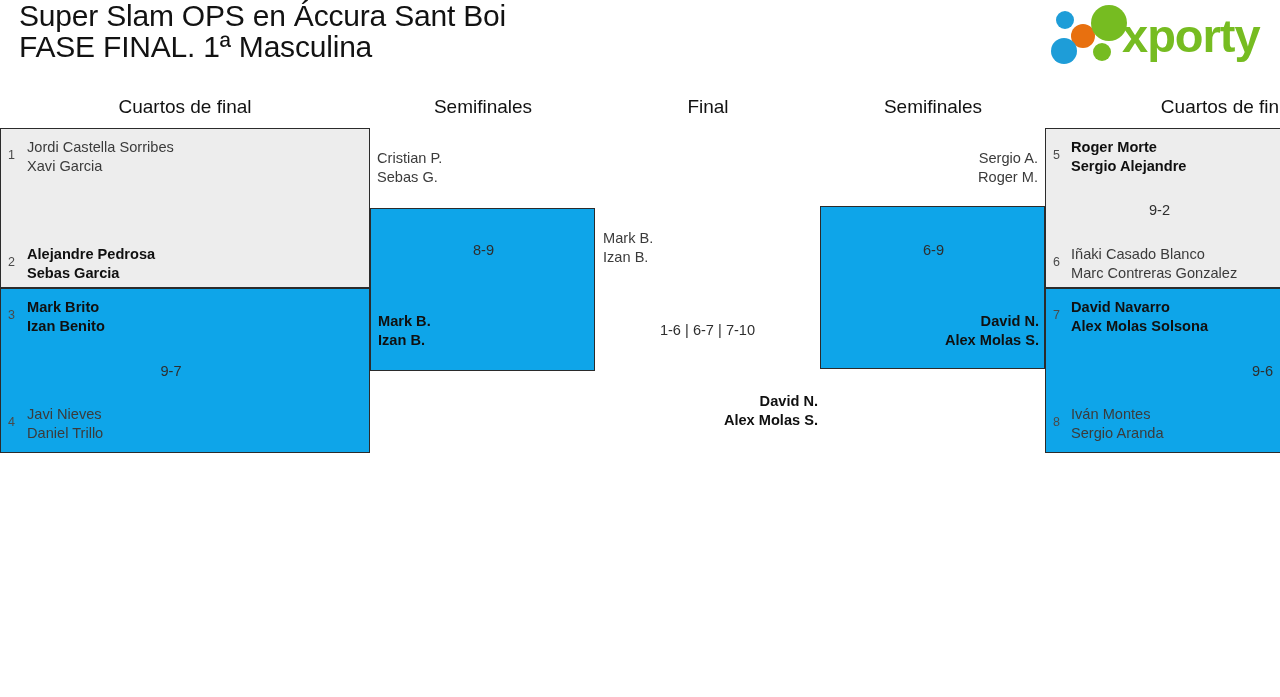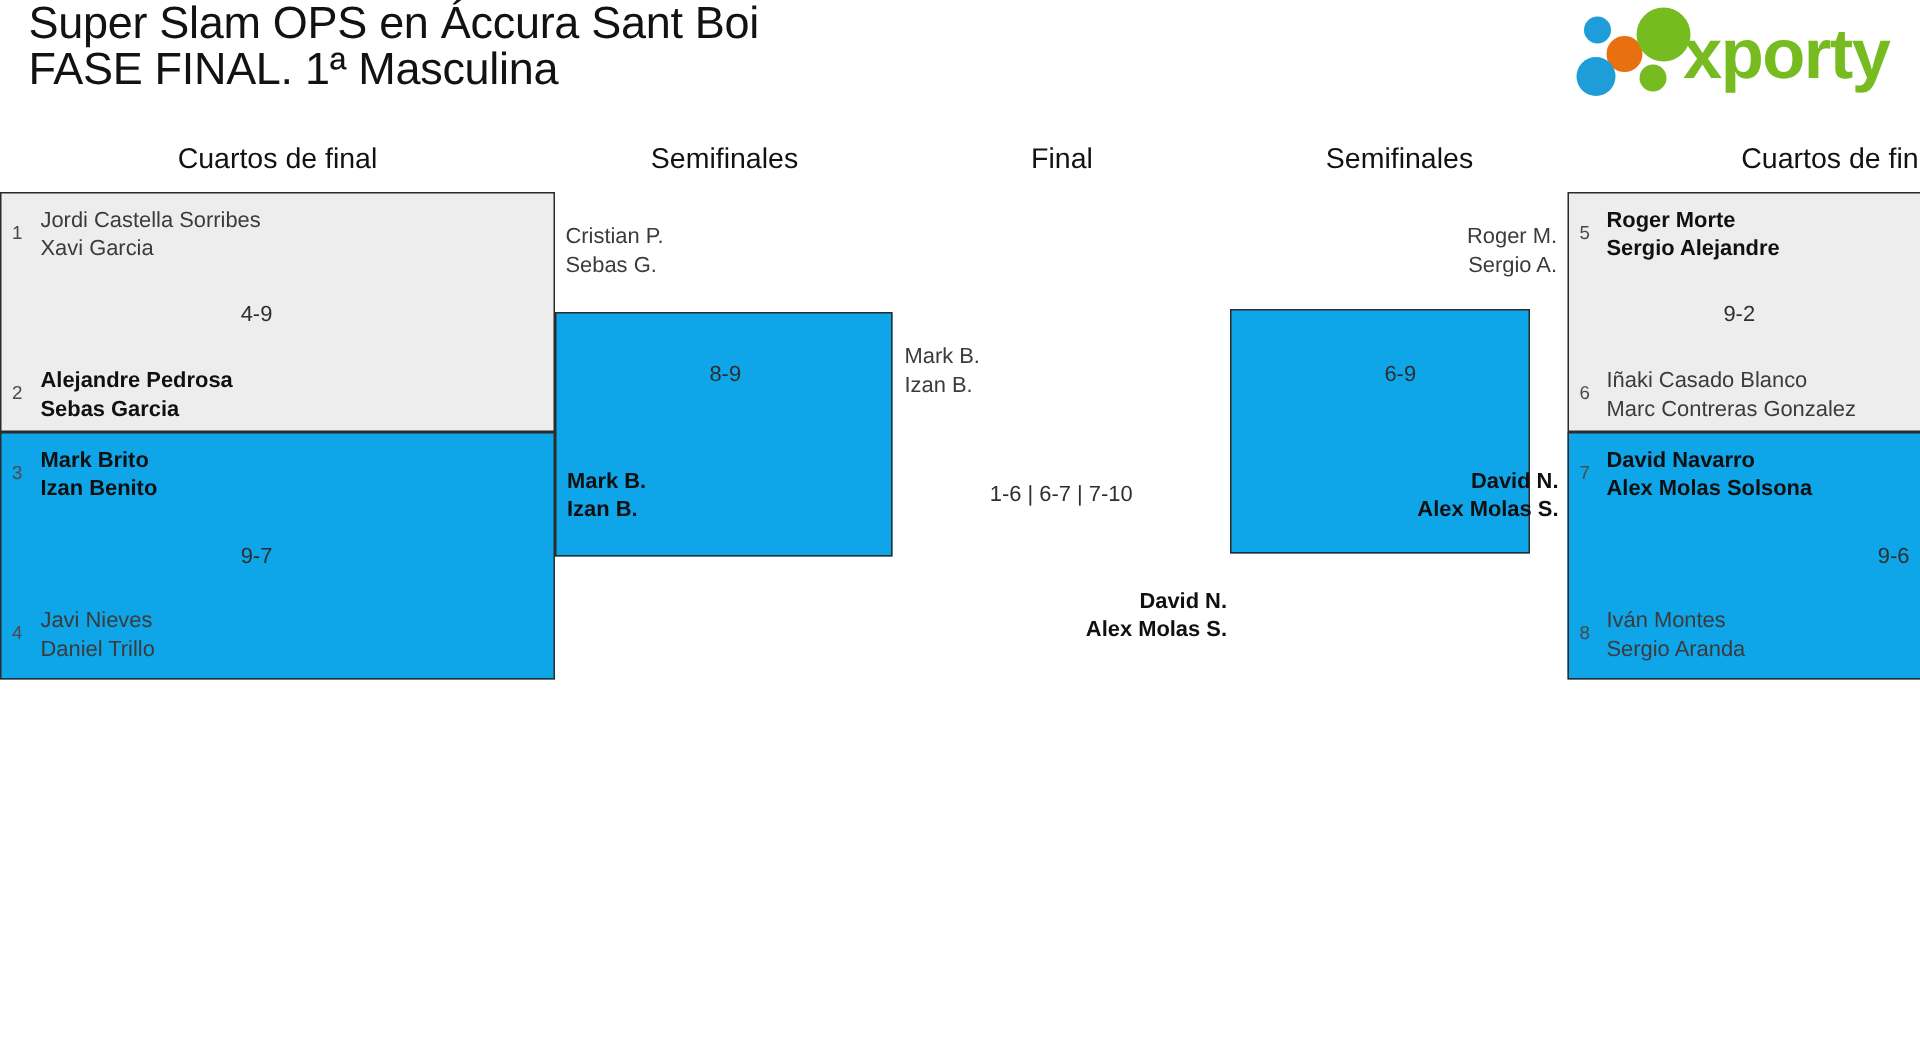--- a/index.html
+++ b/index.html
@@ -113,21 +113,20 @@
 <div class="round-header" style="left:608px;width:200px;">Final</div>
 <div class="round-header" style="left:813px;width:240px;">Semifinales</div>
 <div class="round-header" style="left:1075px;width:290px;text-align:center;">Cuartos de fin</div>
 
 <div class="mbox shaded" style="left:0px;top:128px;width:370px;height:160px;">
   <div class="seed" style="left:7px;top:19px;">1</div>
   <div class="team loser align-l" style="left:26px;top:9px;">
     <span class="ln">Jordi Castella Sorribes</span>
     <span class="ln">Xavi Garcia</span>
   </div>
-  <div class="score" style="left:0px;top:72px;width:340px;text-align:center;">4-9</div>
   <div class="seed" style="left:7px;top:126px;">2</div>
   <div class="team winner align-l" style="left:26px;top:116px;">
     <span class="ln">Alejandre Pedrosa</span>
     <span class="ln">Sebas Garcia</span>
   </div>
 </div>
 
 <div class="mbox" style="left:0px;top:288px;width:370px;height:165px;">
   <div class="seed" style="left:7px;top:19px;">3</div>
   <div class="team winner align-l" style="left:26px;top:9px;">
@@ -161,25 +160,25 @@
 </div>
 
 <div class="score" style="left:595px;top:321px;width:225px;text-align:center;">1-6 | 6-7 | 7-10</div>
 
 <div class="team winner align-r" style="left:560px;top:392px;width:258px;">
   <span class="ln">David N.</span>
   <span class="ln">Alex Molas S.</span>
 </div>
 
 <div class="team loser align-r" style="left:790px;top:149px;width:248px;">
+  <span class="ln">Sergio A.</span>
   <span class="ln">Roger M.</span>
-  <span class="ln">Sergio A.</span>
-</div>
-
-<div class="mbox" style="left:820px;top:206px;width:200px;height:163px;">
+</div>
+
+<div class="mbox" style="left:820px;top:206px;width:225px;height:163px;">
   <div class="score" style="left:0px;top:34px;width:225px;text-align:center;">6-9</div>
   <div class="team winner align-r" style="left:0px;top:105px;width:218px;">
     <span class="ln">David N.</span>
     <span class="ln">Alex Molas S.</span>
   </div>
 </div>
 
 <div class="mbox shaded" style="left:1045px;top:128px;width:290px;height:160px;">
   <div class="seed" style="left:7px;top:19px;">5</div>
   <div class="team winner align-l" style="left:25px;top:9px;">

